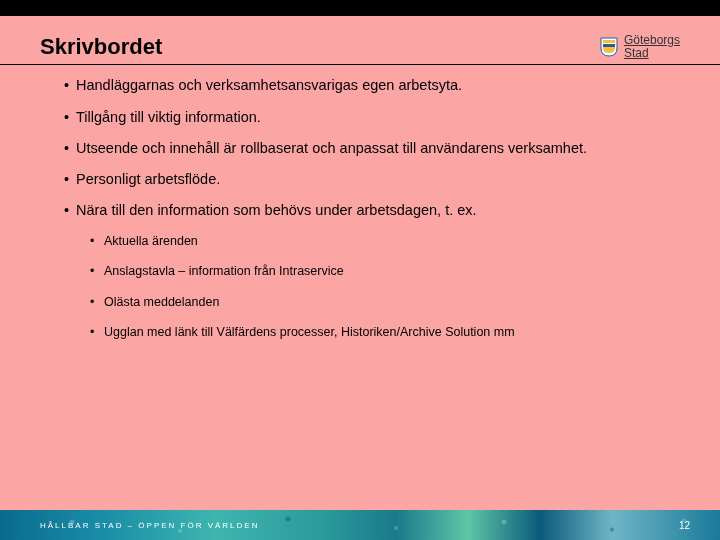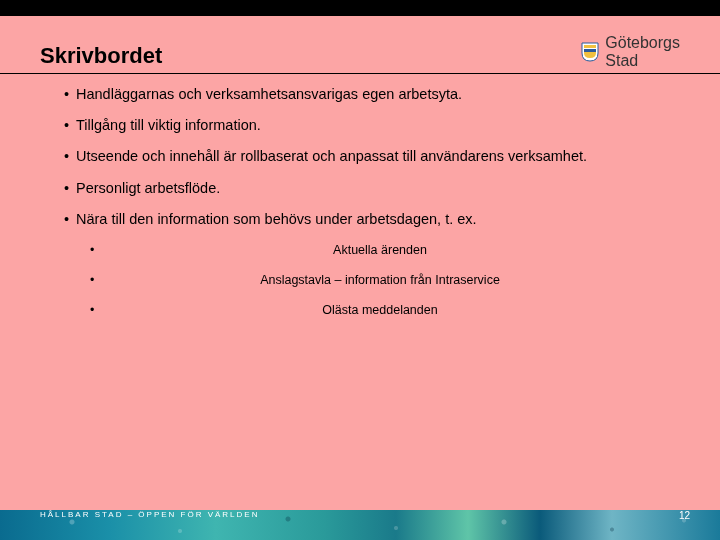--- a/index.html
+++ b/index.html
@@ -35,23 +35,24 @@
   .logo {
     display: flex;
     align-items: center;
     gap: 6px;
   }
   .logo-shield {
     width: 18px;
     height: 20px;
   }
   .logo-text {
-    font-size: 16px;
+    font-size: 12px;
     line-height: 1.1;
     color: #333;
+    text-decoration: underline;
   }
   .content {
     padding: 0 64px;
   }
   ul.main-list {
     list-style: none;
   }
   ul.main-list > li {
     font-size: 14.5px;
     line-height: 1.25;
@@ -62,21 +63,20 @@
   }
   ul.main-list > li::before {
     content: "•";
     position: absolute;
     left: 0;
     top: 5px;
   }
   ul.sub-list {
     list-style: none;
     margin-top: 10px;
-    text-align: center;
   }
   ul.sub-list > li {
     font-size: 12.5px;
     line-height: 1.3;
     color: #000;
     padding: 4px 0 10px 0;
     position: relative;
     padding-left: 28px;
   }
   ul.sub-list > li::before {
@@ -86,21 +86,21 @@
     top: 4px;
   }
   .footer {
     position: absolute;
     bottom: 0;
     left: 0;
     width: 720px;
     height: 30px;
     background: linear-gradient(90deg, #0a6b8f 0%, #1a8fa8 15%, #3fb5b0 30%, #2a9a9a 45%, #1a7a8a 55%, #5fc5a8 65%, #0a5a7a 75%, #6fb5c5 85%, #1a7a9a 100%);
     display: flex;
-    align-items: flex-start;
+    align-items: center;
     justify-content: space-between;
     padding: 0 30px 0 40px;
   }
   .footer::before {
     content: "";
     position: absolute;
     inset: 0;
     background:
       radial-gradient(circle at 10% 40%, rgba(255,255,255,0.25) 0 2px, transparent 3px),
       radial-gradient(circle at 25% 70%, rgba(255,255,255,0.2) 0 1.5px, transparent 2.5px),
@@ -152,20 +152,21 @@
       <li>Handläggarnas och verksamhetsansvarigas egen arbetsyta.</li>
       <li>Tillgång till viktig information.</li>
       <li>Utseende och innehåll är rollbaserat och anpassat till användarens verksamhet.</li>
       <li> Personligt arbetsflöde.</li>
       <li>
         <span> Nära till den information som behövs under arbetsdagen, t. ex.</span>
         <ul class="sub-list">
           <li>Aktuella ärenden</li>
           <li>Anslagstavla – information från Intraservice</li>
           <li>Olästa meddelanden</li>
+          <li>Ugglan med länk till Välfärdens processer, Historiken/Archive Solution mm</li>
         </ul>
       </li>
     </ul>
   </div>
 
   <div class="footer">
     <div class="footer-text">HÅLLBAR STAD – ÖPPEN FÖR VÄRLDEN</div>
     <div class="footer-page">12</div>
   </div>
 

